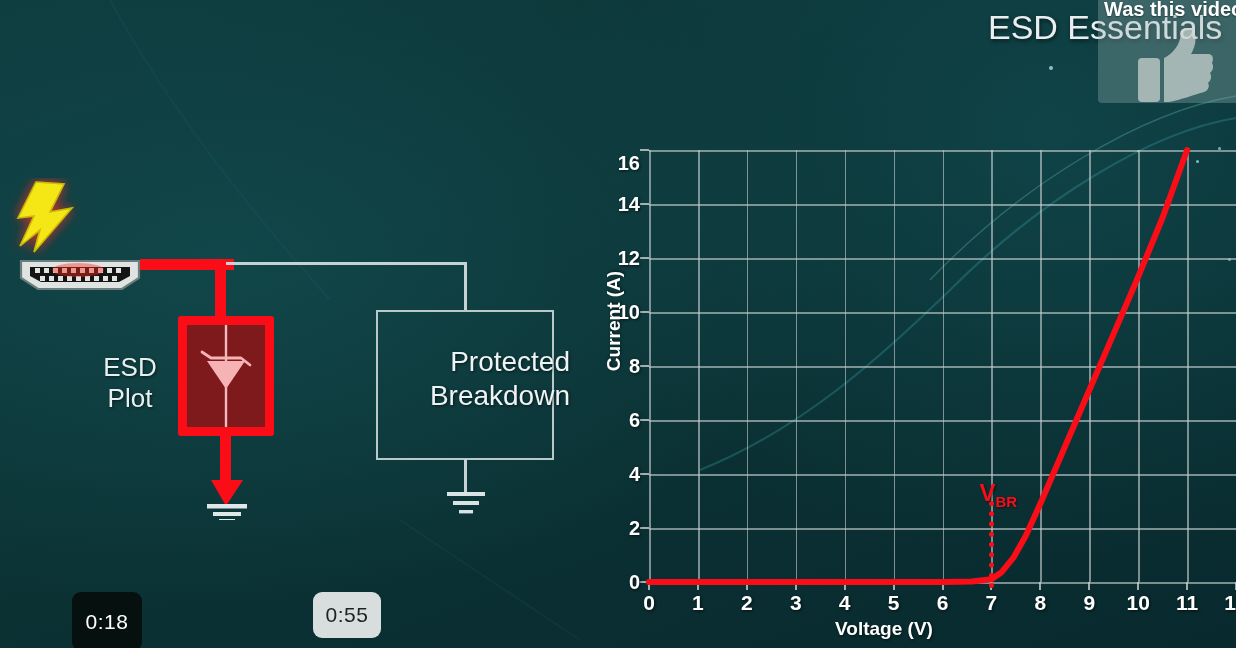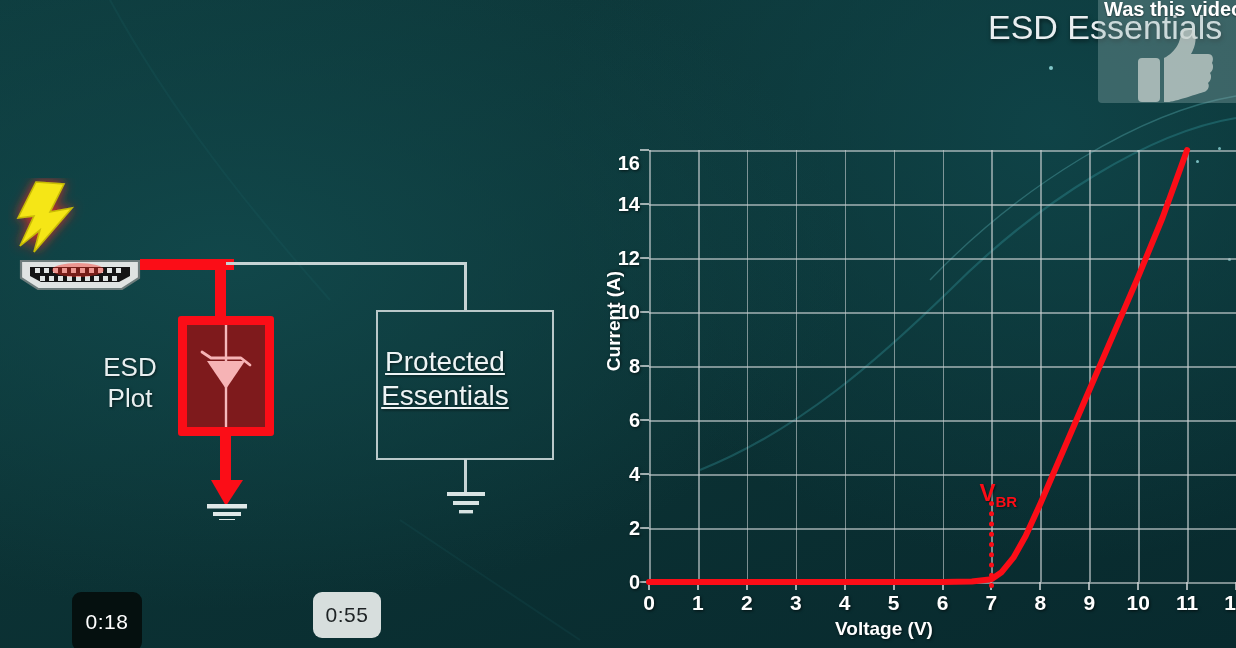--- a/index.html
+++ b/index.html
@@ -49,22 +49,22 @@
   }
   .esd-label{
     position:absolute;left:88px;top:182px;width:84px;text-align:center;
     font-size:26px;color:#e8eff0;line-height:1.18;text-shadow:1px 1px 3px rgba(0,0,0,.6);
   }
   .prot-box{
     position:absolute;left:376px;top:140px;width:178px;height:150px;
     border:2px solid #b9c8c9;box-sizing:border-box;
   }
   .prot-label{
-    position:absolute;left:356px;top:175px;width:178px;text-align:center;
-    font-size:28px;color:#eef4f5;line-height:1.22;text-shadow:1px 1px 3px rgba(0,0,0,.6);text-decoration:underline;
+    position:absolute;left:392px;top:175px;width:178px;text-align:right;
+    font-size:28px;color:#eef4f5;line-height:1.22;text-shadow:1px 1px 3px rgba(0,0,0,.6);
   }
 
   
   .chart{position:absolute;left:584px;top:112px;width:652px;height:536px;}
   .chart-title{
     position:absolute;left:0;right:0;top:4px;text-align:center;
     font-size:21px;font-weight:bold;color:#fff;text-shadow:1px 2px 3px rgba(0,0,0,.6);
     padding-right:160px;
   }
   .ylabel{
@@ -197,21 +197,21 @@
       <rect x="22" y="0" width="11" height="54" fill="#fb0d17"></rect>
       <polygon points="13,48 45,48 28,74" fill="#fb0d17"></polygon>
       <rect x="9" y="72" width="40" height="4.5" fill="#dfe8e8"></rect>
       <rect x="15" y="80" width="28" height="4" fill="#dfe8e8"></rect>
       <rect x="21" y="87" width="16" height="3.4" fill="#dfe8e8"></rect>
     </svg>
 
     <div class="prot-box"></div>
     <div class="prot-label">
       <span>Protected</span><br>
-      <span>Essentials</span>
+      <span>Breakdown</span>
     </div>
     <svg style="position:absolute;left:441px;top:289px;width:50px;height:56px;" viewBox="0 0 50 56">
       <rect x="23" y="0" width="3" height="34" fill="#c6d3d4"></rect>
       <rect x="6" y="33" width="38" height="4" fill="#d8e3e3"></rect>
       <rect x="12" y="42" width="26" height="4" fill="#d8e3e3"></rect>
       <rect x="18" y="51" width="14" height="3.4" fill="#d8e3e3"></rect>
     </svg>
   </div>
 
   <div class="chart">

